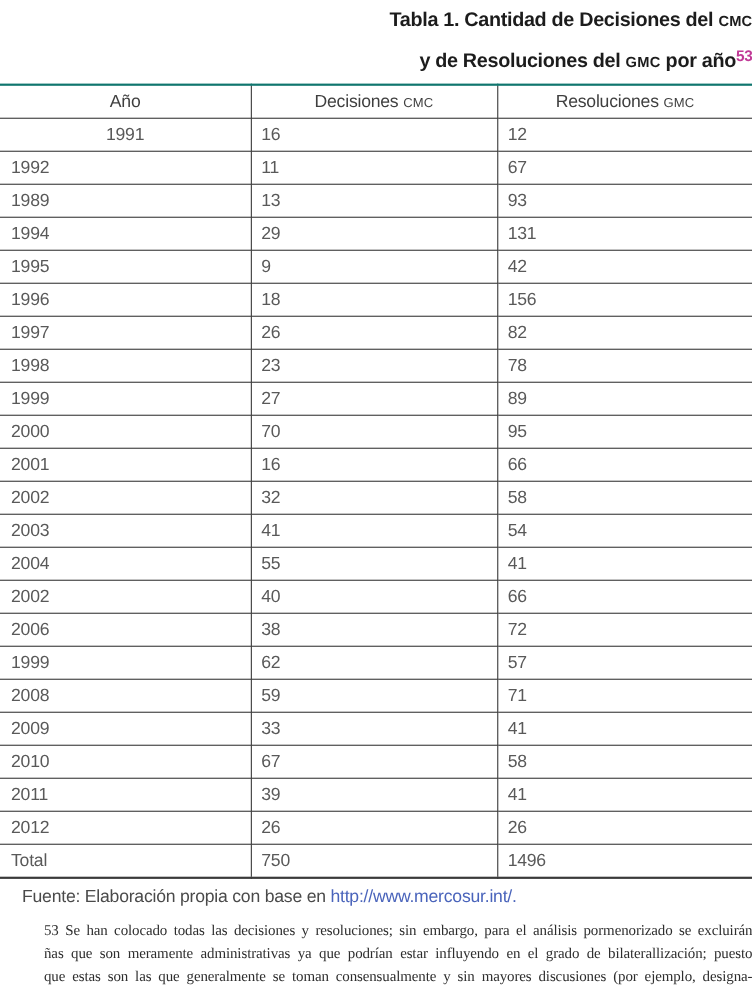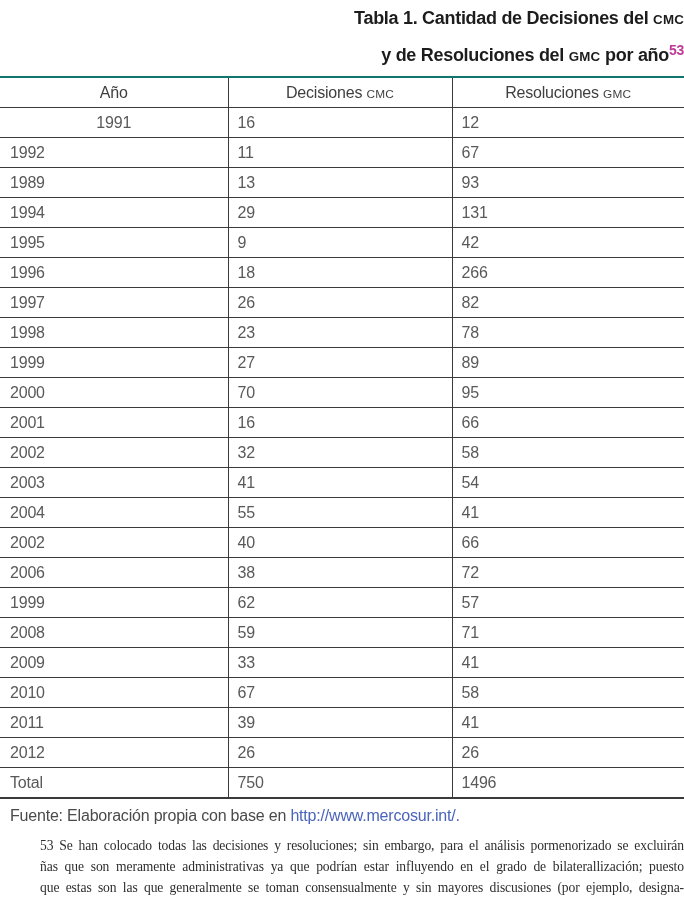--- a/index.html
+++ b/index.html
@@ -73,21 +73,21 @@
   table.data td:nth-child(2) { border-right: 1px solid #3a3a3a; }
   table.data td:nth-child(2),
   table.data td:nth-child(3) { padding-left: 9px; }
   table.data td.center {
     text-align: center;
     padding-left: 0;
   }
   
   .source-line {
     margin-top: 7px;
-    padding-left: 10px;
+    padding-left: 20px;
     font-size: 16px;
     letter-spacing: -0.2px;
     color: #4a4a4a;
     line-height: 20px;
   }
   .source-line a {
     color: #4a64bb;
     text-decoration: none;
     cursor: pointer;
   }
@@ -152,21 +152,21 @@
           <td>131</td>
         </tr>
         <tr>
           <td>1995</td>
           <td>9</td>
           <td>42</td>
         </tr>
         <tr>
           <td>1996</td>
           <td>18</td>
-          <td>266</td>
+          <td>156</td>
         </tr>
         <tr>
           <td>1997</td>
           <td>26</td>
           <td>82</td>
         </tr>
         <tr>
           <td>1998</td>
           <td>23</td>
           <td>78</td>

